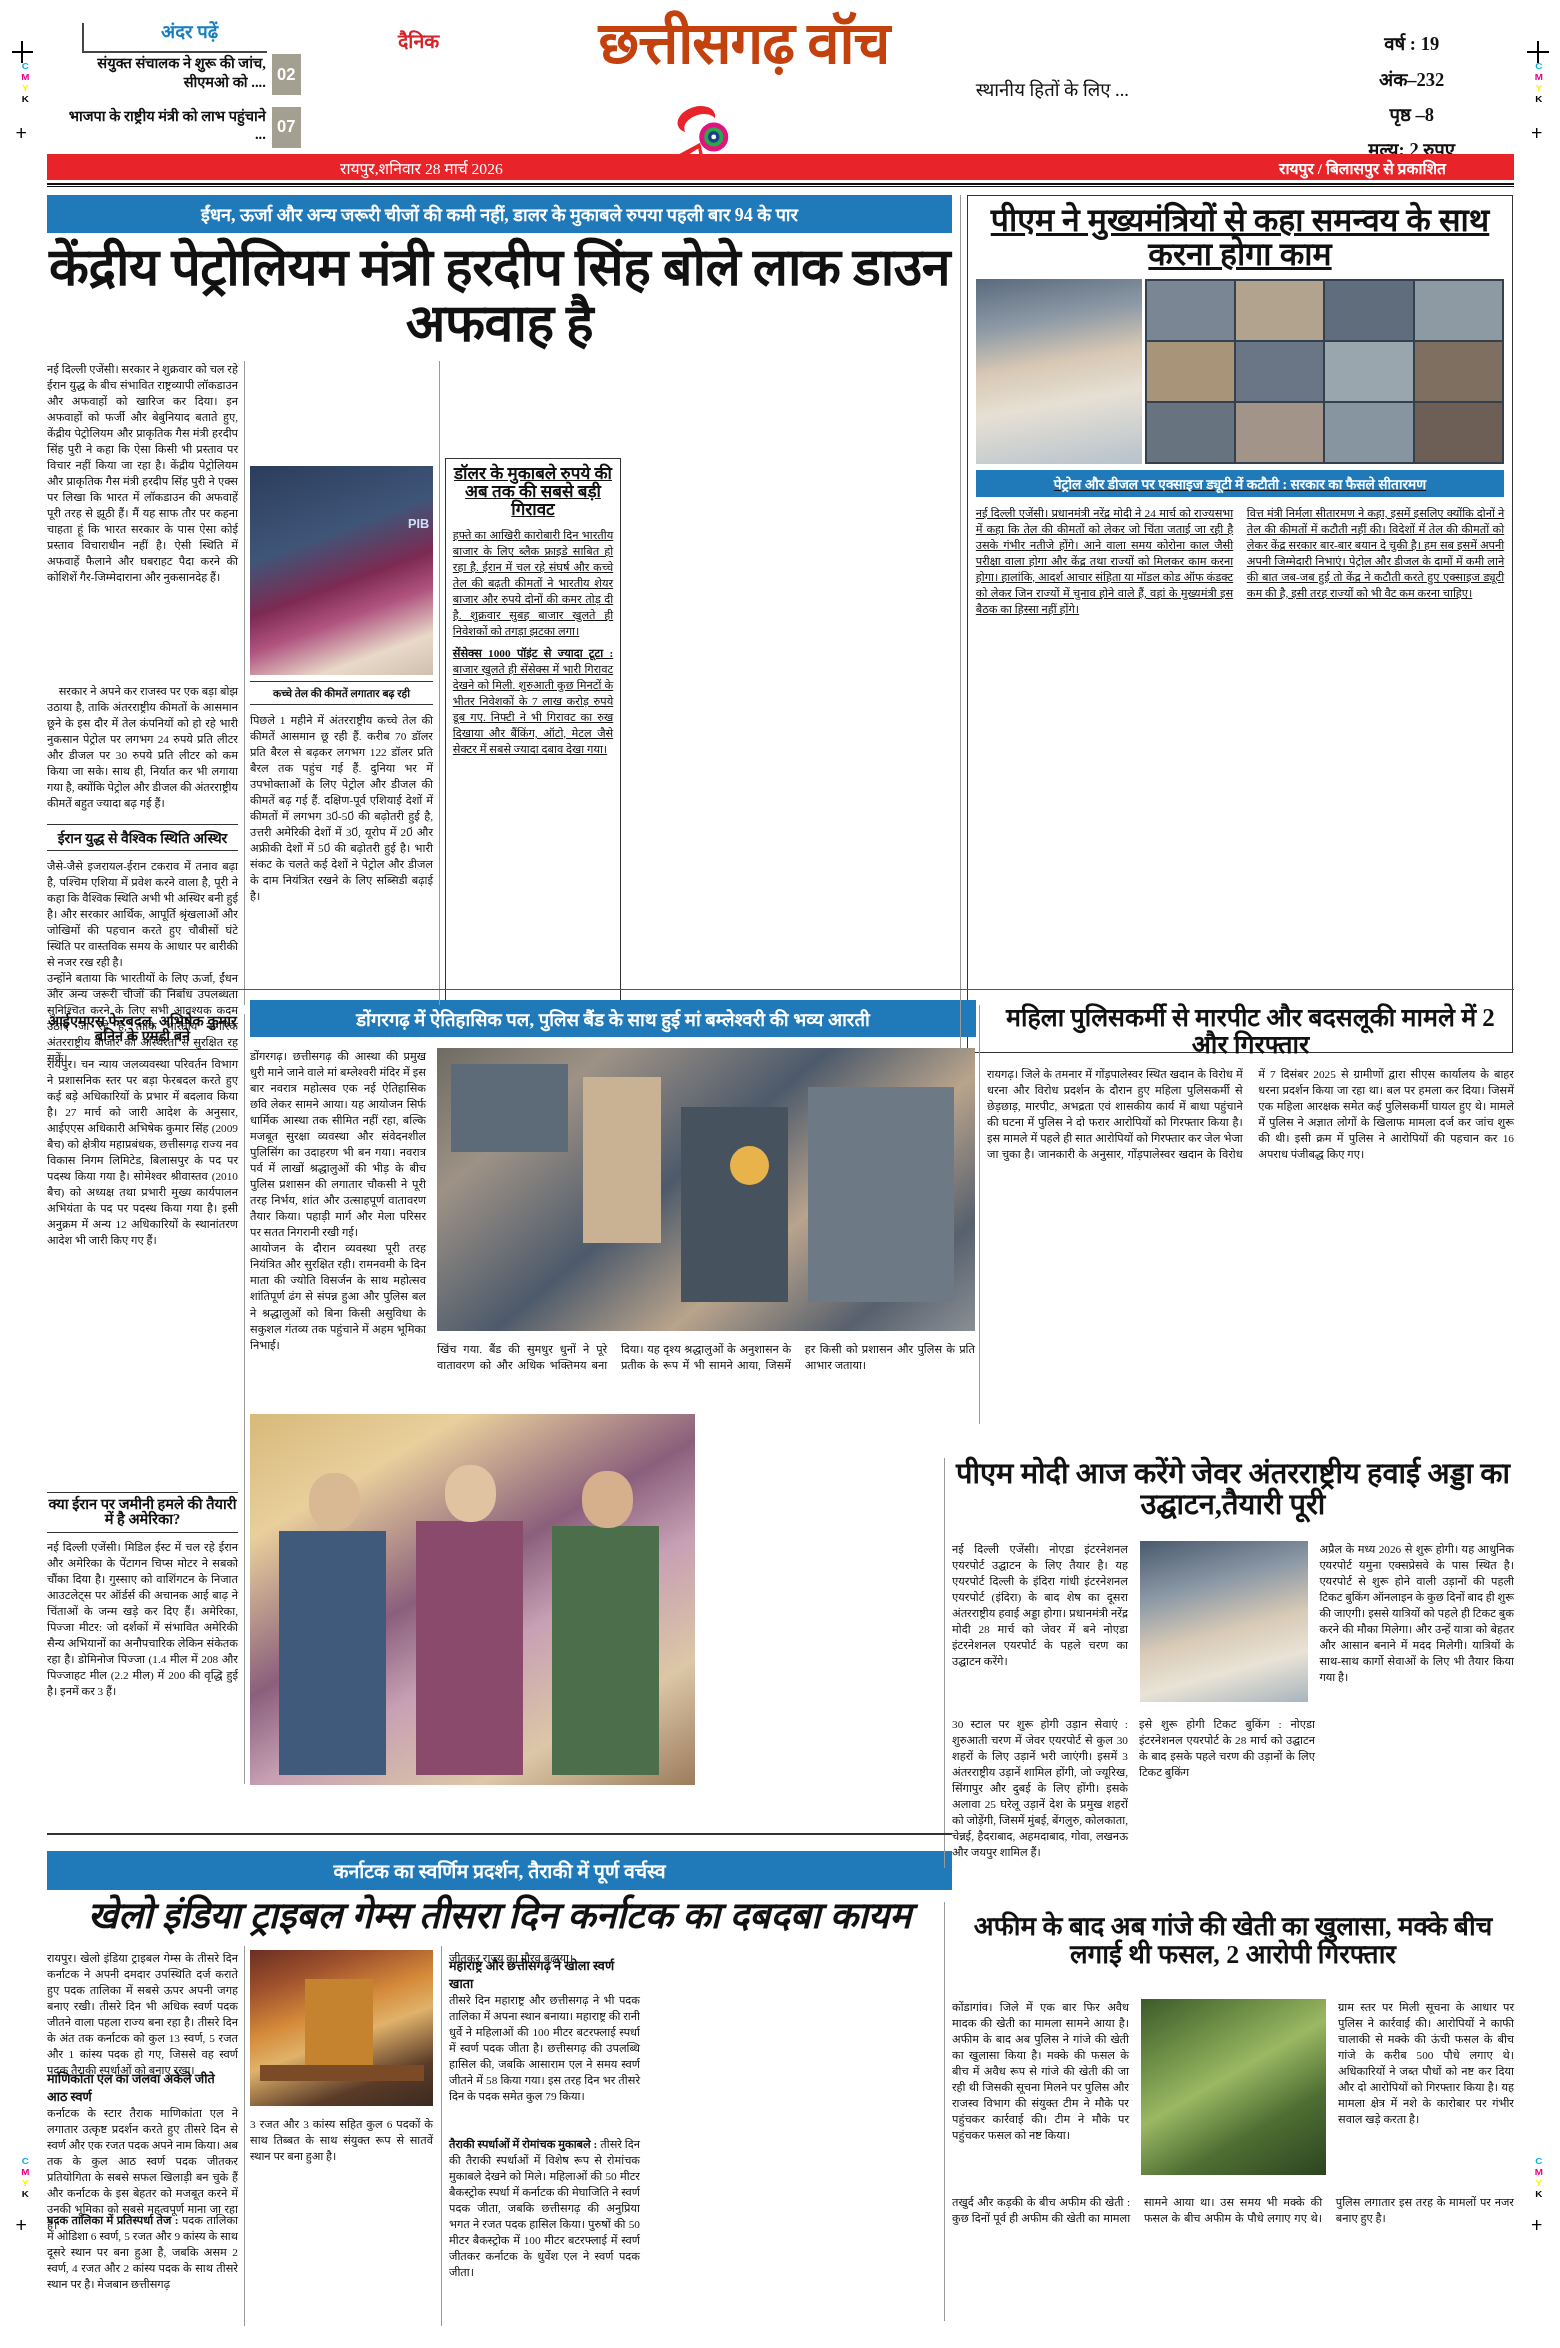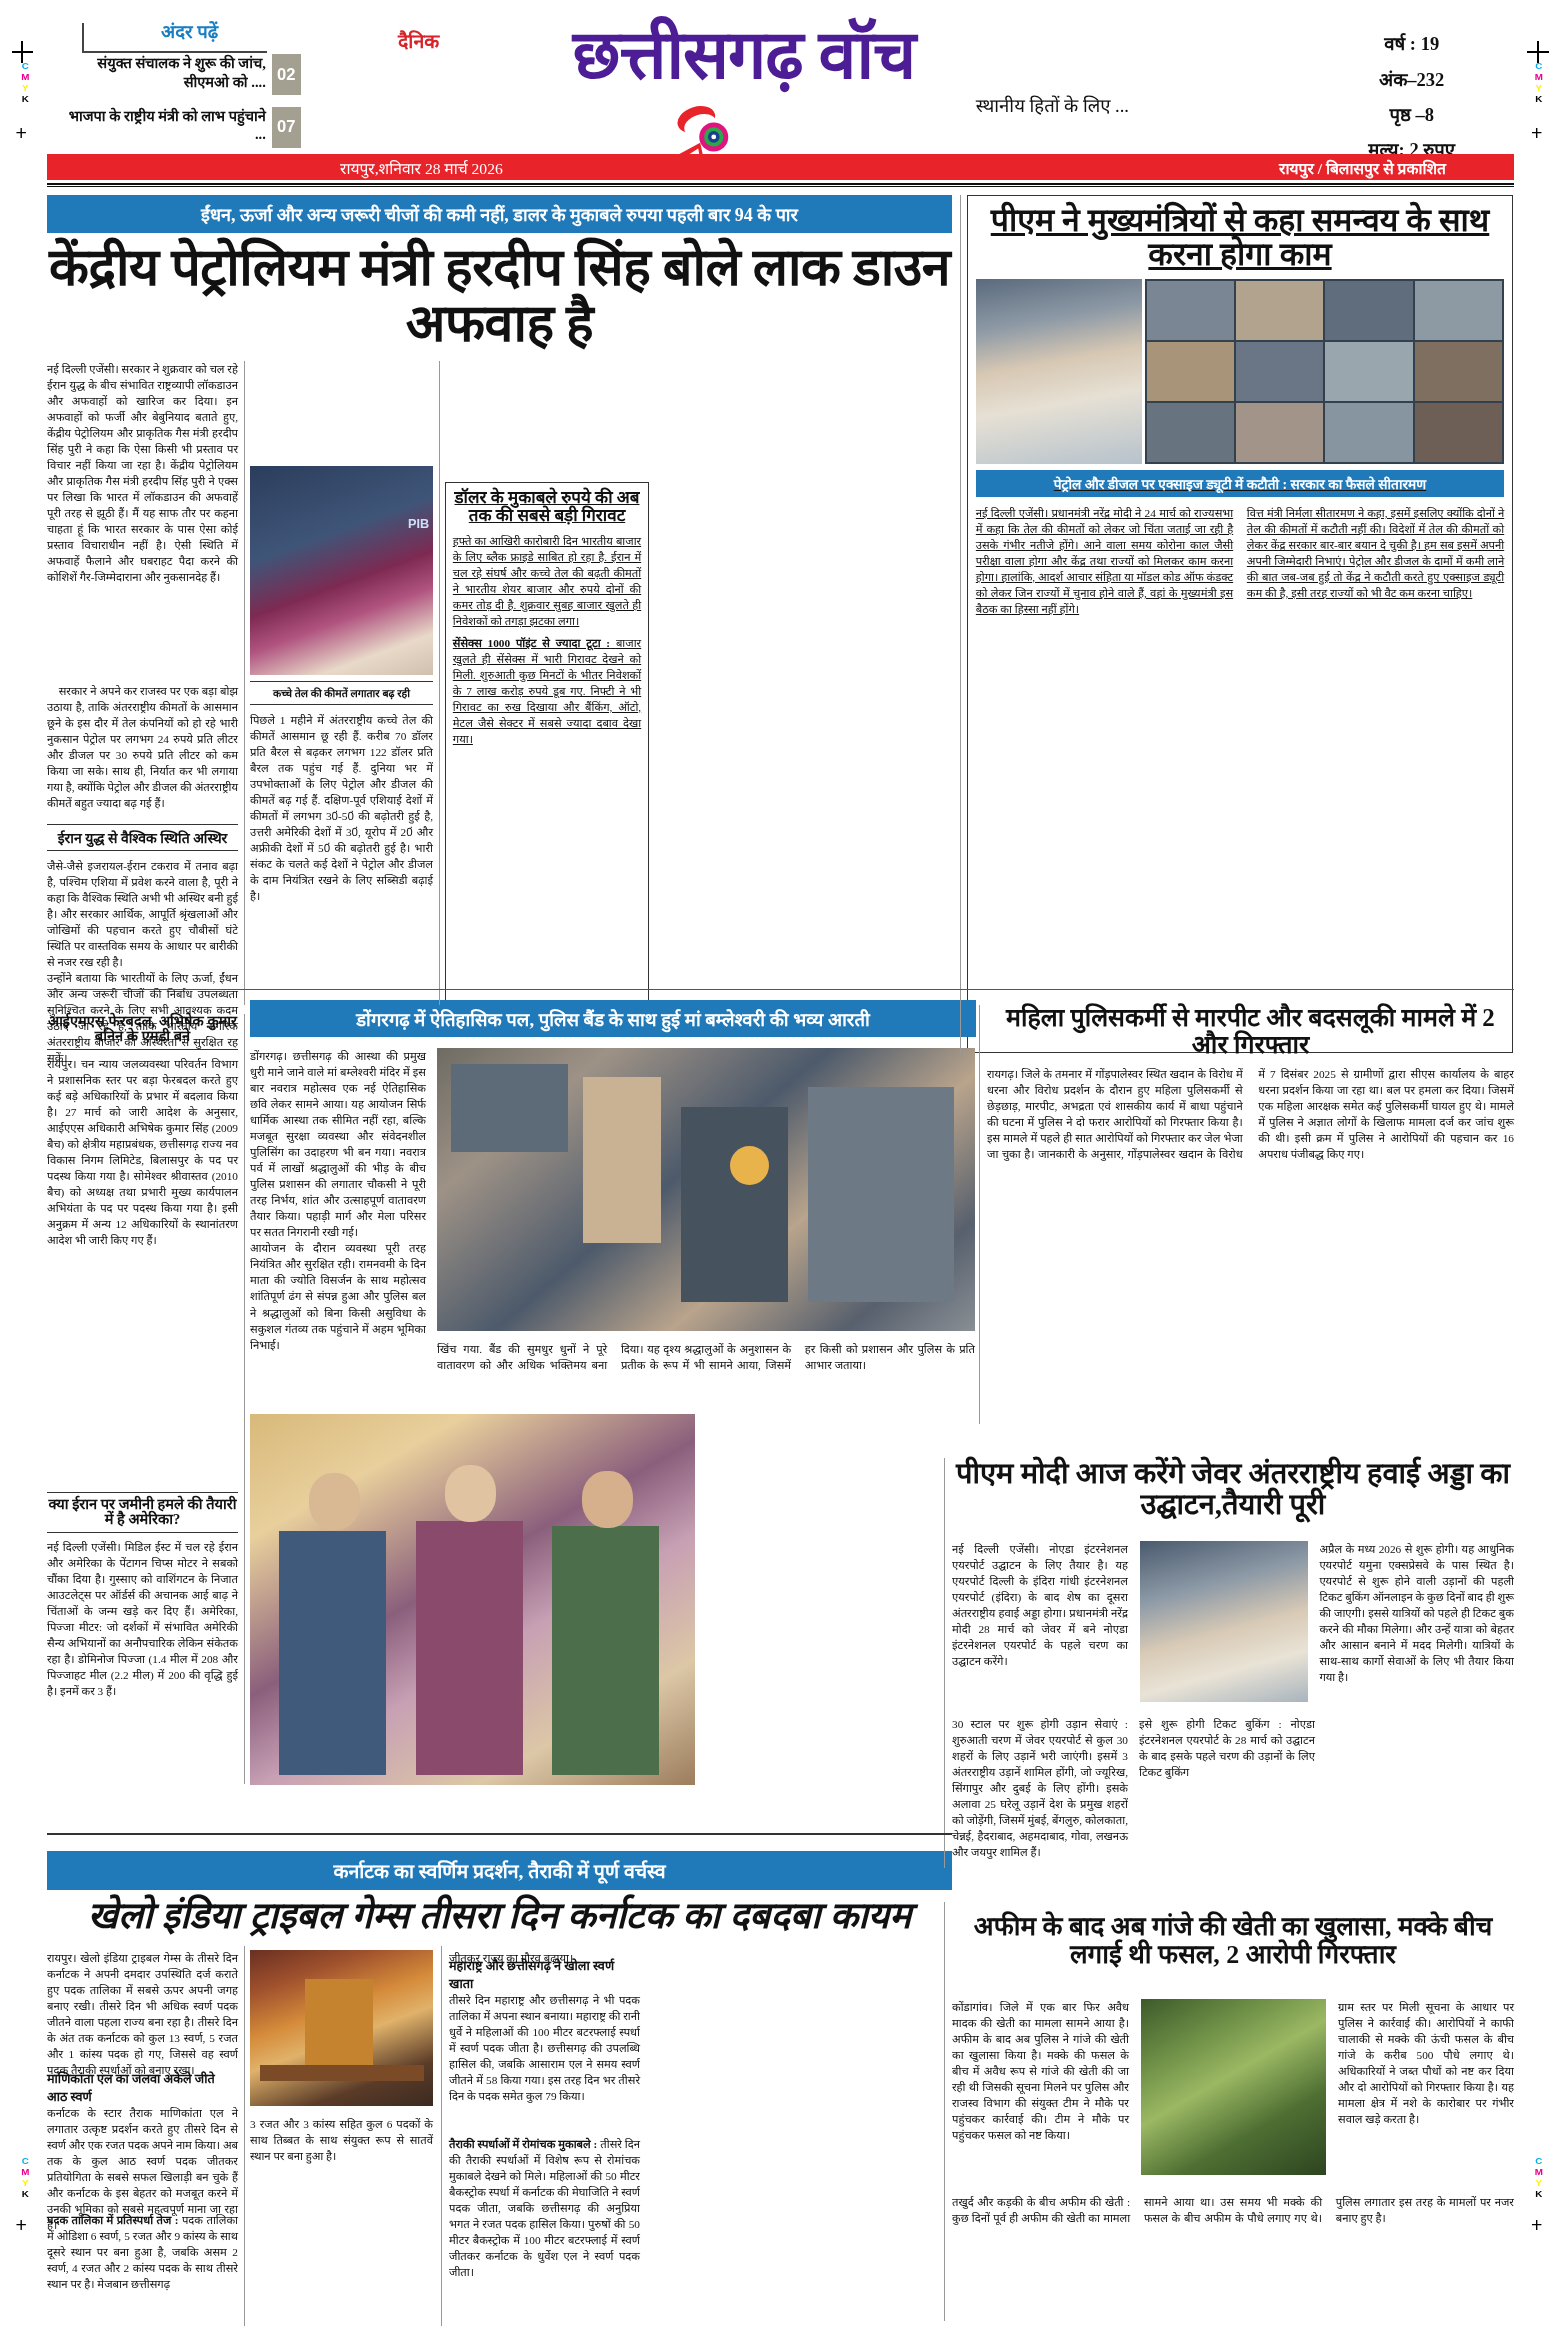--- a/index.html
+++ b/index.html
@@ -27,22 +27,22 @@
   .inside-rule-l { position:absolute; left:25px; top:5.9px; width:2px; height:29px; background:#444; }
   .inside-rule-b { position:absolute; left:25px; top:33px; width:185px; height:2px; background:#444; }
   .inside-item { display:flex; align-items:flex-start; gap:5.9px; margin-top:11.7px; }
   .inside-item .txt { font-size:14.6px; line-height:1.25; text-align:right; flex:1; font-weight:600; }
   .inside-item .pg { background:#a3a091; color:#fff; font-weight:bold; font-size:16.6px;
                      width:29px; height:41px; display:flex; align-items:center; justify-content:center;
                      font-family:"Liberation Sans",sans-serif; flex:0 0 29px; }
 
   .logo-wrap { position:absolute; left:273px; top:3.9px; width:848px; text-align:center; }
   .dainik { position:absolute; left:78px; top:13.7px; color:#d8232a; font-size:19.5px; font-weight:bold; }
-  .title-main { font-size:68px; font-weight:bold; letter-spacing:-1px; line-height:0.98; color:#4c1d95;
-                font-family:"Liberation Serif",serif; margin-top:8px; }
+  .title-main { font-size:58px; font-weight:bold; letter-spacing:-1px; line-height:0.98; color:#c2410c;
+                font-family:"Liberation Serif",serif; margin-top:2px; }
   .tagline { font-size:18.5px; margin-top:3.9px; text-align:right; padding-right:39px; }
 
   .meta-box { position:absolute; right:9.8px; top:17.6px; width:185px; text-align:center; line-height:1.9; font-size:18.5px; font-weight:bold; }
 
   .tvlogo { position:absolute; left:624px; top:94px; width:70px; height:60px; }
 
   .datebar { position:absolute; left:47px; top:154px; width:1467px; height:26px; background:#e8232a; }
   .datebar .left { position:absolute; left:293px; top:2.9px; color:#fff; font-weight:normal; font-size:15.6px; }
   .datebar .right { position:absolute; right:68px; top:2.9px; color:#fff; font-weight:bold; font-size:15.6px; }
   .dbl-rule { position:absolute; left:47px; top:183px; width:1467px; height:3.9px;
@@ -151,21 +151,21 @@
   <div class="body-txt" style="position:absolute;left:47px;top:858px;width:191px;white-space:pre-line;">जैसे-जैसे इजरायल-ईरान टकराव में तनाव बढ़ा है, पश्चिम एशिया में प्रवेश करने वाला है, पूरी ने कहा कि वैश्विक स्थिति अभी भी अस्थिर बनी हुई है। और सरकार आर्थिक, आपूर्ति श्रृंखलाओं और जोखिमों की पहचान करते हुए चौबीसों घंटे स्थिति पर वास्तविक समय के आधार पर बारीकी से नजर रख रही है।
 उन्होंने बताया कि भारतीयों के लिए ऊर्जा, ईंधन और अन्य जरूरी चीजों की निर्बाध उपलब्धता सुनिश्चित करने के लिए सभी आवश्यक कदम उठाए जा रहे हैं, ताकि भारतीय नागरिक अंतरराष्ट्रीय बाजार की अस्थिरता से सुरक्षित रह सकें।</div>
 
   <div class="photo ph-puri" style="position:absolute;left:250px;top:466px;width:183px;height:209px;">
     <div style="position:absolute;right:3.9px;top:51px;color:#cfe0f5;font-size:12.7px;font-weight:bold;font-family:'Liberation Sans',sans-serif;">PIB</div>
   </div>
   <div style="position:absolute;left:250px;top:681px;width:183px;border-top:1px solid #333;border-bottom:1px solid #333;padding:2px 0;">
     <div class="cap">कच्चे तेल की कीमतें लगातार बढ़ रही</div>
   </div>
 
-  <div class="box" style="position:absolute;left:445px;top:482px;width:204px;height:546px;padding:5.9px 6.8px;">
+  <div class="box" style="position:absolute;left:445px;top:458px;width:176px;height:546px;padding:5.9px 6.8px;">
     <div class="hl" style="font-size:17px;">डॉलर के मुकाबले रुपये की अब तक की सबसे बड़ी गिरावट</div>
     <div class="body-txt" style="margin-top:7.8px;">हफ्ते का आखिरी कारोबारी दिन भारतीय बाजार के लिए ब्लैक फ्राइडे साबित हो रहा है. ईरान में चल रहे संघर्ष और कच्चे तेल की बढ़ती कीमतों ने भारतीय शेयर बाजार और रुपये दोनों की कमर तोड़ दी है. शुक्रवार सुबह बाजार खुलते ही निवेशकों को तगड़ा झटका लगा।</div>
     <div class="body-txt" style="margin-top:5.9px;">
       <span style="font-weight:bold;">सेंसेक्स 1000 पॉइंट से ज्यादा टूटा :</span>
       <span>बाजार खुलते ही सेंसेक्स में भारी गिरावट देखने को मिली. शुरुआती कुछ मिनटों के भीतर निवेशकों के 7 लाख करोड़ रुपये डूब गए. निफ्टी ने भी गिरावट का रुख दिखाया और बैंकिंग, ऑटो, मेटल जैसे सेक्टर में सबसे ज्यादा दबाव देखा गया।</span>
     </div>
   </div>
   <div class="body-txt" style="position:absolute;left:250px;top:712px;width:183px;">पिछले 1 महीने में अंतरराष्ट्रीय कच्चे तेल की कीमतें आसमान छू रही हैं. करीब 70 डॉलर प्रति बैरल से बढ़कर लगभग 122 डॉलर प्रति बैरल तक पहुंच गई हैं. दुनिया भर में उपभोक्ताओं के लिए पेट्रोल और डीजल की कीमतें बढ़ गई हैं. दक्षिण-पूर्व एशियाई देशों में कीमतों में लगभग 30ं-50ं की बढ़ोतरी हुई है, उत्तरी अमेरिकी देशों में 30ं, यूरोप में 20ं और अफ्रीकी देशों में 50ं की बढ़ोतरी हुई है। भारी संकट के चलते कई देशों ने पेट्रोल और डीजल के दाम नियंत्रित रखने के लिए सब्सिडी बढ़ाई है।</div>
 
   <div class="box" style="position:absolute;left:967px;top:195px;width:546px;height:858px;padding:7.8px;">

